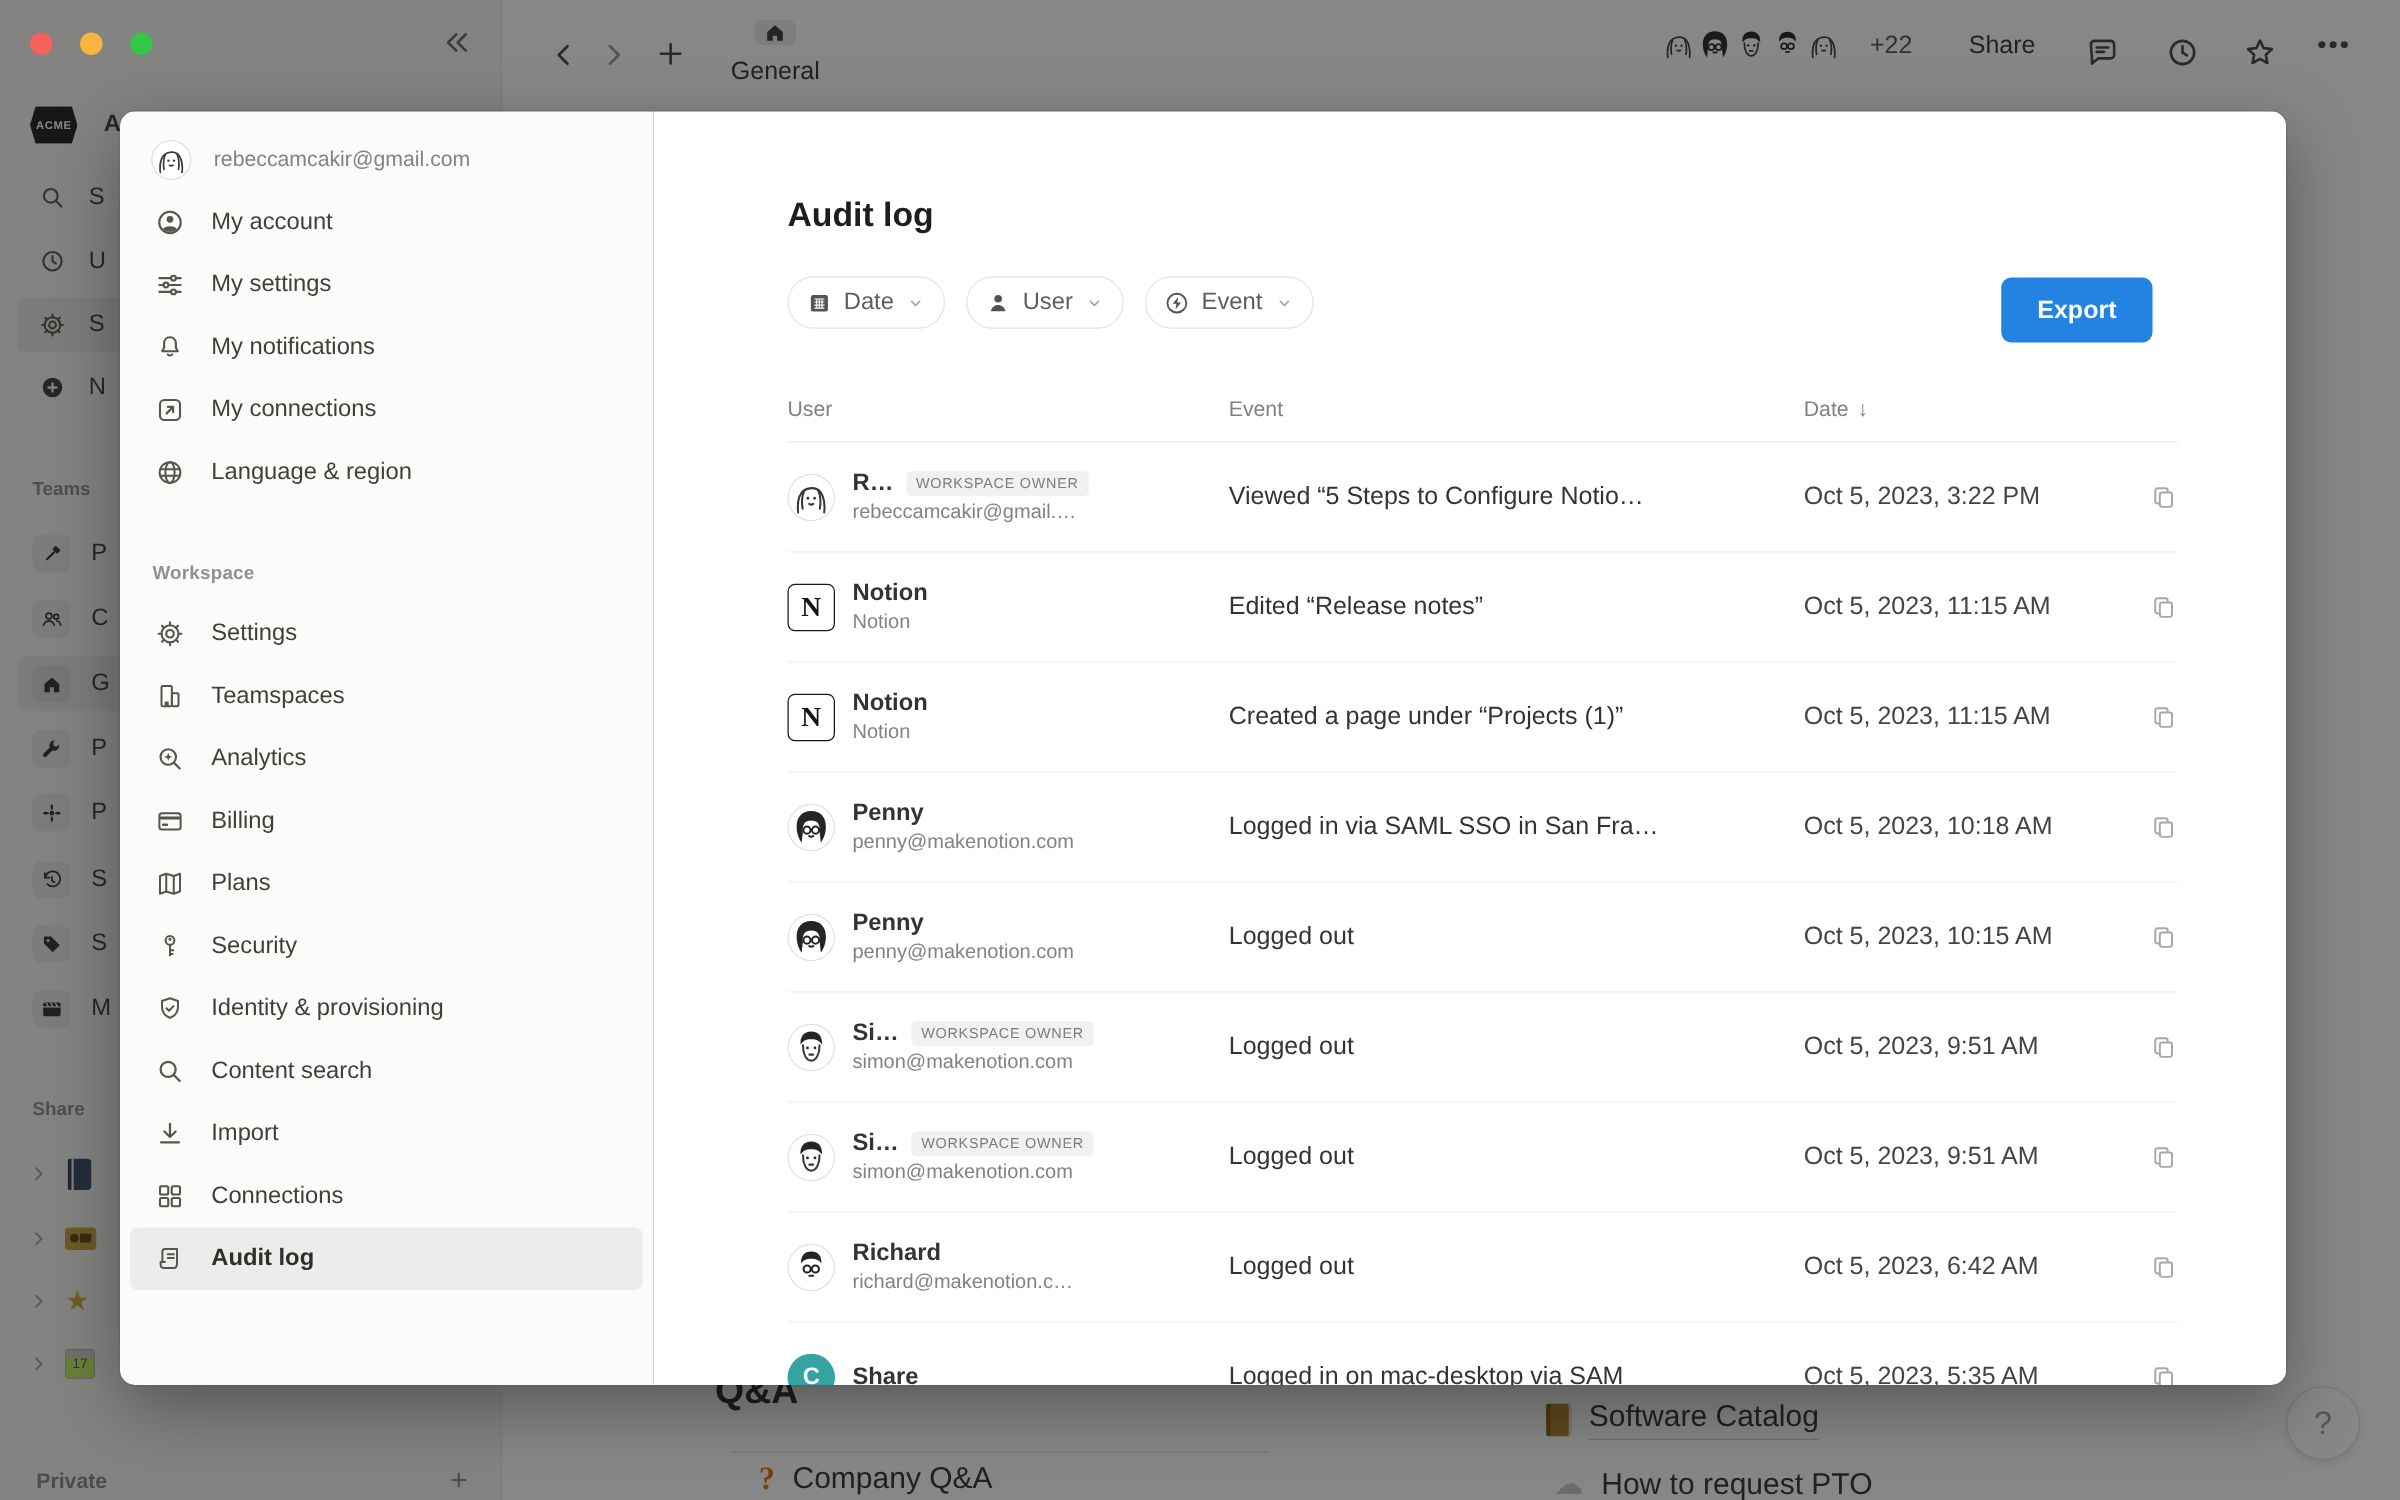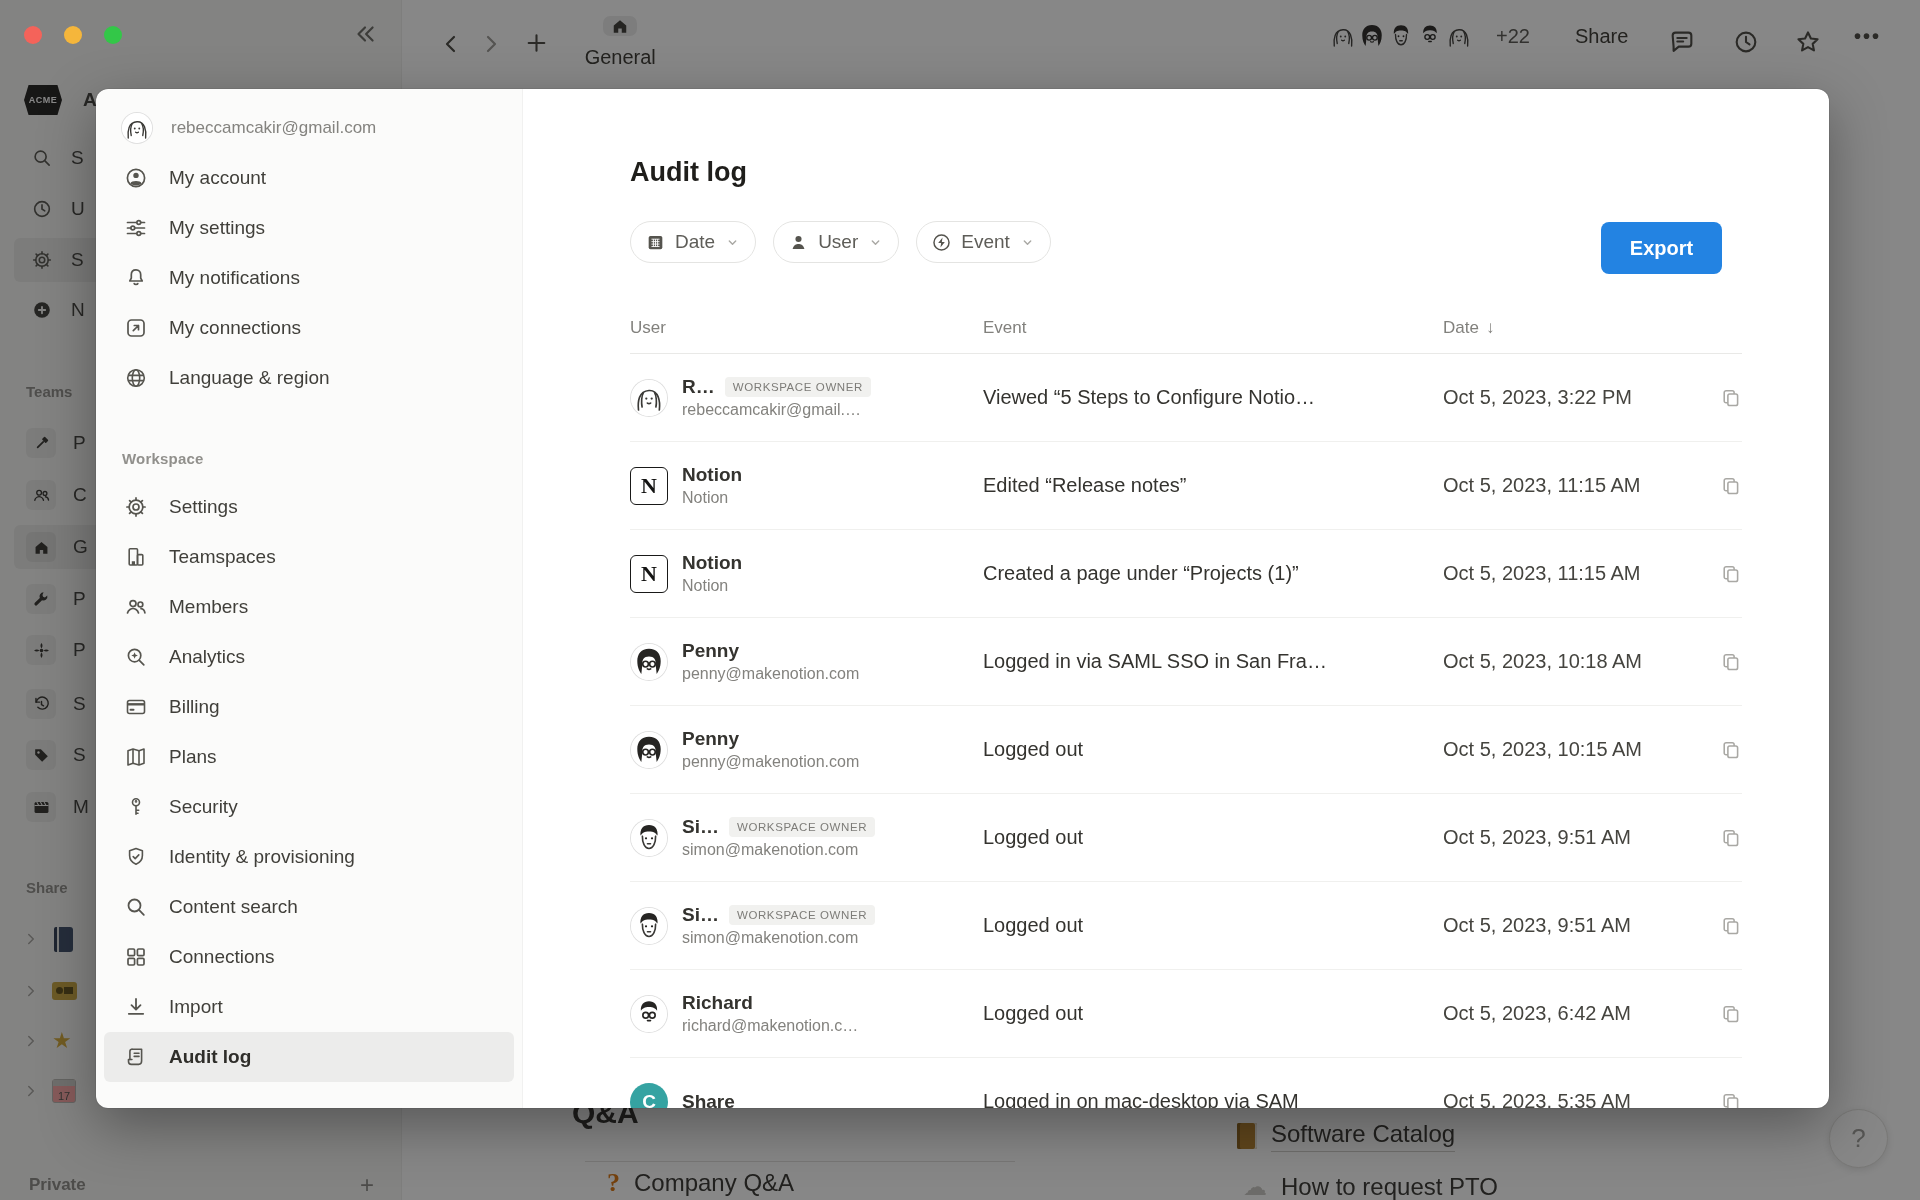--- a/index.html
+++ b/index.html
@@ -15,21 +15,21 @@
   .icnbox + .frag{margin-left:17px;}
   .sec-head{position:absolute;left:26px;font-size:15px;font-weight:600;color:#8e8d89;}
   .acme-logo{width:38px;height:30px;background:#1f1e1c;color:#fff;display:flex;align-items:center;justify-content:center;font-size:9px;font-weight:700;letter-spacing:.5px;clip-path:polygon(12% 0,88% 0,100% 50%,88% 100%,12% 100%,0 50%);margin-left:-7px;}
   .acme-logo + .frag{font-weight:700;margin-left:21px;}
   .chev-sm{width:18px;height:18px;color:#a3a29e;}
   .mini-book{width:19px;height:25px;background:#3a4a66;border-radius:2px 3px 3px 2px;border-left:3px solid #2c3950;box-shadow:inset 2px 0 0 #e8e8e6;}
   .mini-radio{width:25px;height:18px;background:#c9a53d;border-radius:3px;position:relative;}
   .mini-radio:before{content:"";position:absolute;left:4px;top:5px;width:7px;height:7px;border-radius:50%;background:#5c4d17;}
   .mini-radio:after{content:"";position:absolute;right:4px;top:5px;width:9px;height:7px;background:#5c4d17;}
   .mini-star{font-size:22px;color:#d4a937;line-height:1;}
-  .mini-cal{width:24px;height:24px;background:#fca5a5;border:1px solid #b9b8b4;border-radius:3px;font-size:11px;color:#55544f;display:flex;align-items:flex-end;justify-content:center;position:relative;}
+  .mini-cal{width:24px;height:24px;background:#bef264;border:1px solid #b9b8b4;border-radius:3px;font-size:11px;color:#55544f;display:flex;align-items:center;justify-content:center;position:relative;}
   .mini-cal:before{content:"";position:absolute;top:0;left:0;right:0;height:6px;background:#cfcecb;}
   .private-row{position:absolute;left:29px;top:1171px;width:345px;display:flex;justify-content:space-between;align-items:center;}
   .private-row .hd{font-size:17px;font-weight:600;color:#8a8985;}
 
   .topbar{position:absolute;left:402px;top:0;width:1518px;height:73px;background:#fff;}
   .tb-item{position:absolute;top:16px;height:40px;display:flex;align-items:center;}
   .crumb{gap:10px;font-size:20px;color:#37352f;font-weight:500;flex-direction:column;}
   .crumb-badge{width:34px;height:34px;border-radius:7px;background:rgba(0,0,0,.08);display:flex;align-items:center;justify-content:center;color:#3a3935;}
   .crumb-sep{color:#b4b3b0;font-weight:400;}
   .mini-house{width:24px;height:24px;position:relative;}
@@ -635,26 +635,20 @@
           <span class="lbl">Settings</span>
         </li>
         <li>
           <svg class="mi">
               <use href="#s-building"></use>
             </svg>
           <span class="lbl">Teamspaces</span>
         </li>
         <li>
           <svg class="mi">
-              <use href="#s-people"></use>
-            </svg>
-          <span class="lbl">Members</span>
-        </li>
-        <li>
-          <svg class="mi">
               <use href="#s-magspark"></use>
             </svg>
           <span class="lbl">Analytics</span>
         </li>
         <li>
           <svg class="mi">
               <use href="#s-card"></use>
             </svg>
           <span class="lbl">Billing</span>
         </li>
@@ -677,29 +671,29 @@
           <span class="lbl">Identity &amp; provisioning</span>
         </li>
         <li>
           <svg class="mi">
               <use href="#s-search"></use>
             </svg>
           <span class="lbl">Content search</span>
         </li>
         <li>
           <svg class="mi">
+              <use href="#s-download"></use>
+            </svg>
+          <span class="lbl">Import</span>
+        </li>
+        <li>
+          <svg class="mi">
               <use href="#s-grid4"></use>
             </svg>
           <span class="lbl">Connections</span>
-        </li>
-        <li>
-          <svg class="mi">
-              <use href="#s-download"></use>
-            </svg>
-          <span class="lbl">Import</span>
         </li>
         <li class="selected">
           <svg class="mi">
               <use href="#s-scroll"></use>
             </svg>
           <span class="lbl">Audit log</span>
         </li>
       </ul>
     </div>
 

